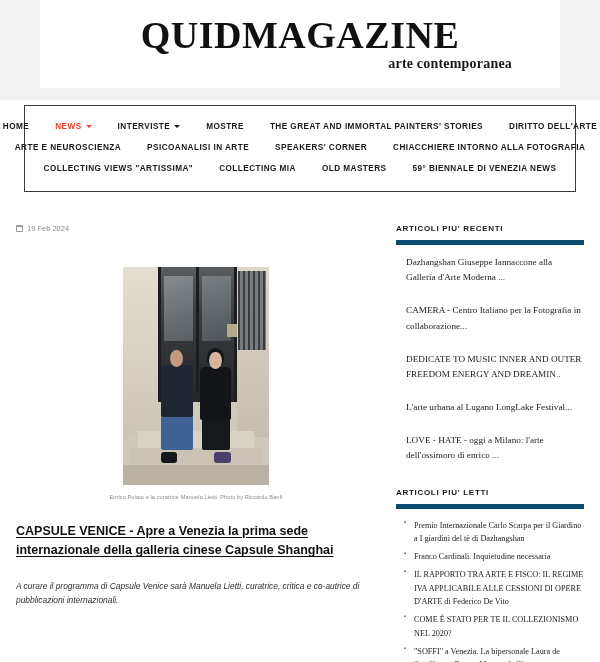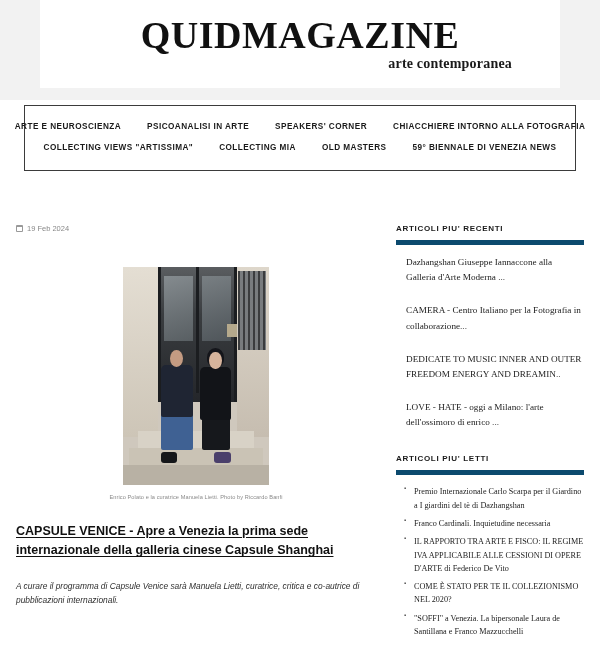--- a/index.html
+++ b/index.html
@@ -321,20 +321,42 @@
 <body>
 
 <div class="masthead-band">
   <div class="logo-panel">
     <div class="logo-title">QUIDMAGAZINE</div>
     <div class="logo-sub">arte contemporanea</div>
   </div>
 </div>
 
 <nav class="nav-outer">
+  <div class="nav-row">
+      <a class="nav-item">
+        <span>HOME</span>
+      </a>
+      <a class="nav-item active">
+        <span>NEWS</span>
+        <span class="caret"></span>
+      </a>
+      <a class="nav-item">
+        <span>INTERVISTE</span>
+        <span class="caret"></span>
+      </a>
+      <a class="nav-item">
+        <span>MOSTRE</span>
+      </a>
+      <a class="nav-item">
+        <span>THE GREAT AND IMMORTAL PAINTERS' STORIES</span>
+      </a>
+      <a class="nav-item">
+        <span>DIRITTO DELL'ARTE</span>
+      </a>
+    </div>
   <div class="nav-row">
       <a class="nav-item">
         <span>ARTE E NEUROSCIENZA</span>
       </a>
       <a class="nav-item">
         <span>PSICOANALISI IN ARTE</span>
       </a>
       <a class="nav-item">
         <span>SPEAKERS' CORNER</span>
       </a>
@@ -399,20 +421,21 @@
 
       <p class="excerpt">A curare il programma di Capsule Venice sarà Manuela Lietti, curatrice, critica e co-autrice di pubblicazioni internazionali.</p>
     </div>
 
     <aside class="col-side">
       <div class="side-heading">ARTICOLI PIU' RECENTI</div>
       <ul class="recent-list">
           <li class="recent-item">Dazhangshan Giuseppe Iannaccone alla Galleria d'Arte Moderna ...</li>
           <li class="recent-item">CAMERA - Centro Italiano per la Fotografia in collaborazione...</li>
           <li class="recent-item">DEDICATE TO MUSIC INNER AND OUTER FREEDOM ENERGY AND DREAMIN..</li>
+          <li class="recent-item">L'arte urbana al Lugano LongLake Festival...</li>
           <li class="recent-item">LOVE - HATE - oggi a Milano: l'arte dell'ossimoro di enrico ...</li>
         </ul>
 
       <div class="side-heading second">ARTICOLI PIU' LETTI</div>
       <ul class="popular-list">
           <li class="popular-item">Premio Internazionale Carlo Scarpa per il Giardino a I giardini del tè di Dazhangshan</li>
           <li class="popular-item">Franco Cardinali. Inquietudine necessaria</li>
           <li class="popular-item">IL RAPPORTO TRA ARTE E FISCO: IL REGIME IVA APPLICABILE ALLE CESSIONI DI OPERE D'ARTE di Federico De Vito</li>
           <li class="popular-item">COME È STATO PER TE IL COLLEZIONISMO NEL 2020?</li>
           <li class="popular-item">"SOFFI" a Venezia. La bipersonale Laura de Santillana e Franco Mazzucchelli</li>

